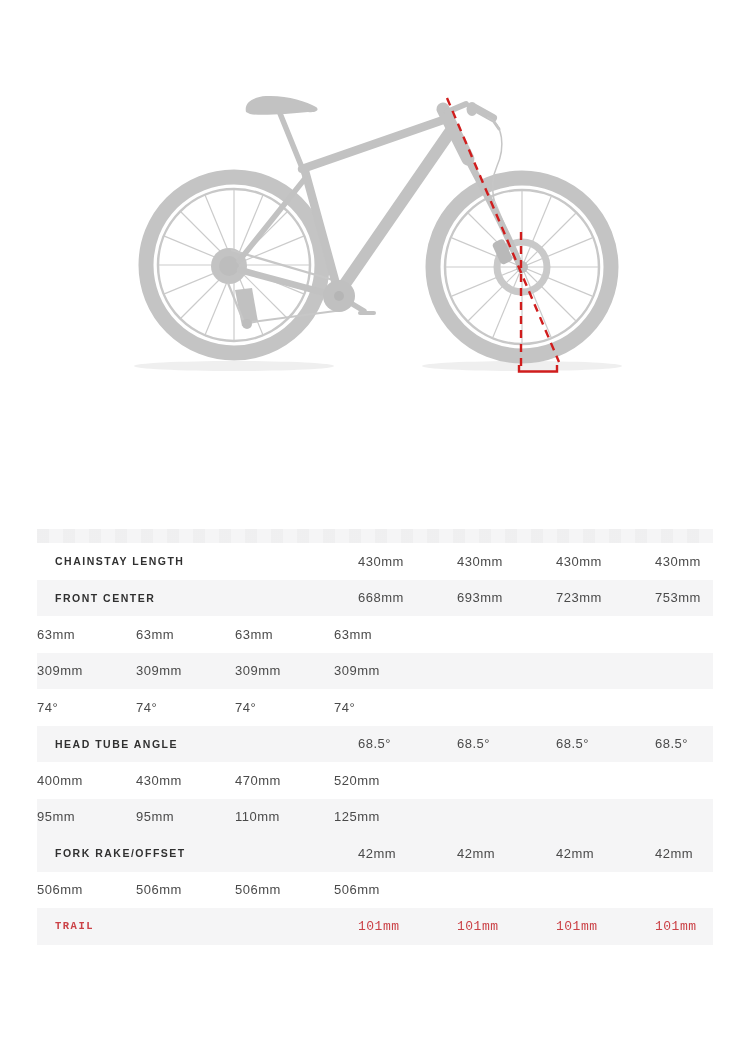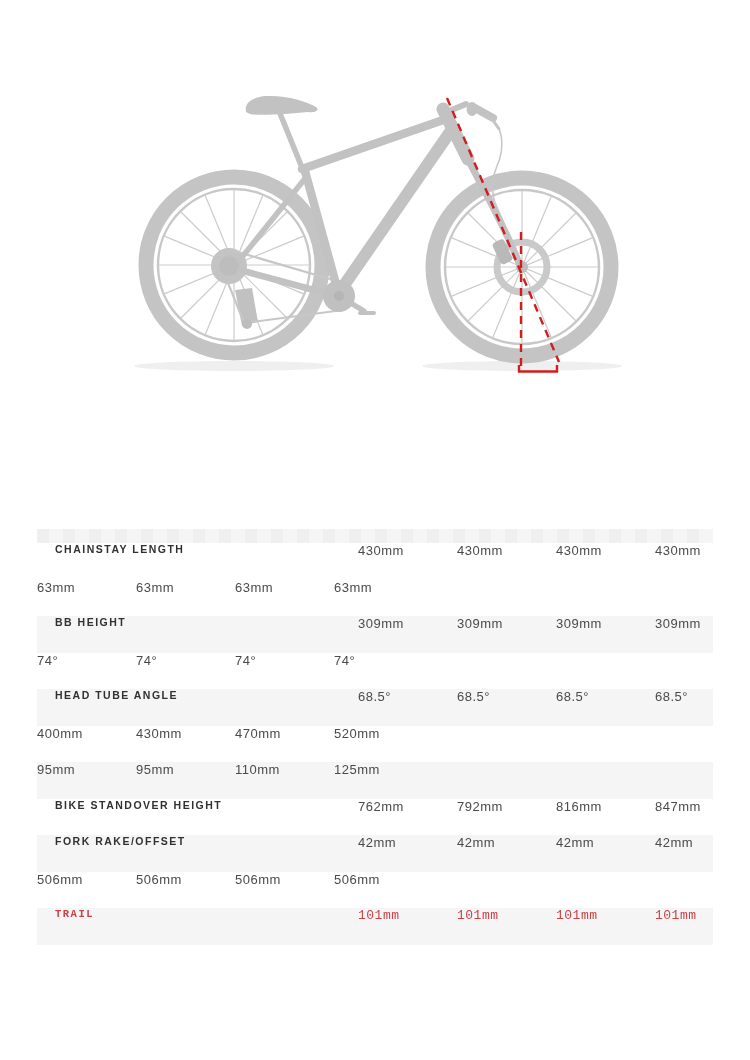--- a/index.html
+++ b/index.html
@@ -6,21 +6,21 @@
   body{
     width:750px;height:1060px;position:relative;overflow:hidden;
     font-family:"Liberation Sans",sans-serif;
   }
   .diagram{position:absolute;top:0;left:0;width:750px;height:430px;}
   .geo-table{position:absolute;top:529px;left:37px;width:676px;}
   .strip{
     height:14px;background:#f5f5f6;
     background-image:repeating-linear-gradient(90deg,rgba(0,0,0,0.022) 0 12px,transparent 12px 26px);
   }
-  .row{display:flex;align-items:flex-start;height:36.5px;overflow:hidden;}
+  .row{display:flex;align-items:center;height:36.5px;overflow:hidden;}
   .row.alt{background:#f5f5f6;}
   .label{
     width:321px;padding-left:18px;box-sizing:border-box;flex-shrink:0;
     font-size:10.5px;font-weight:bold;letter-spacing:1.5px;color:#303030;
     white-space:nowrap;
   }
   .val{
     width:99px;flex-shrink:0;font-size:13px;letter-spacing:0.5px;color:#4a4a4a;
     white-space:nowrap;
   }
@@ -115,28 +115,34 @@
 <div class="geo-table">
   <div class="strip"></div>
   <div id="rows">
       <div class="row">
         <div class="label">CHAINSTAY LENGTH</div>
         <div class="val">430mm</div>
         <div class="val">430mm</div>
         <div class="val">430mm</div>
         <div class="val">430mm</div>
       </div>
+      <div class="row alt">
+        <div class="label">FRONT CENTER</div>
+        <div class="val">668mm</div>
+        <div class="val">693mm</div>
+        <div class="val">723mm</div>
+        <div class="val">753mm</div>
+      </div>
       <div class="row">
         <div class="val">63mm</div>
         <div class="val">63mm</div>
         <div class="val">63mm</div>
         <div class="val">63mm</div>
       </div>
       <div class="row alt">
-        <div class="label">BB HEIGHT</div>
         <div class="val">309mm</div>
         <div class="val">309mm</div>
         <div class="val">309mm</div>
         <div class="val">309mm</div>
       </div>
       <div class="row">
         <div class="val">74°</div>
         <div class="val">74°</div>
         <div class="val">74°</div>
         <div class="val">74°</div>
@@ -153,27 +159,20 @@
         <div class="val">430mm</div>
         <div class="val">470mm</div>
         <div class="val">520mm</div>
       </div>
       <div class="row alt">
         <div class="val">95mm</div>
         <div class="val">95mm</div>
         <div class="val">110mm</div>
         <div class="val">125mm</div>
       </div>
-      <div class="row">
-        <div class="label">BIKE STANDOVER HEIGHT</div>
-        <div class="val">762mm</div>
-        <div class="val">792mm</div>
-        <div class="val">816mm</div>
-        <div class="val">847mm</div>
-      </div>
       <div class="row alt">
         <div class="label">FORK RAKE/OFFSET</div>
         <div class="val">42mm</div>
         <div class="val">42mm</div>
         <div class="val">42mm</div>
         <div class="val">42mm</div>
       </div>
       <div class="row">
         <div class="val">506mm</div>
         <div class="val">506mm</div>

